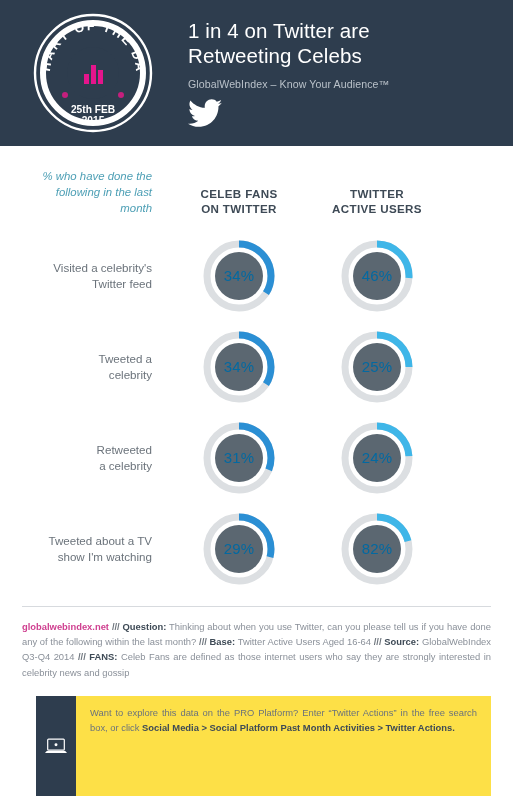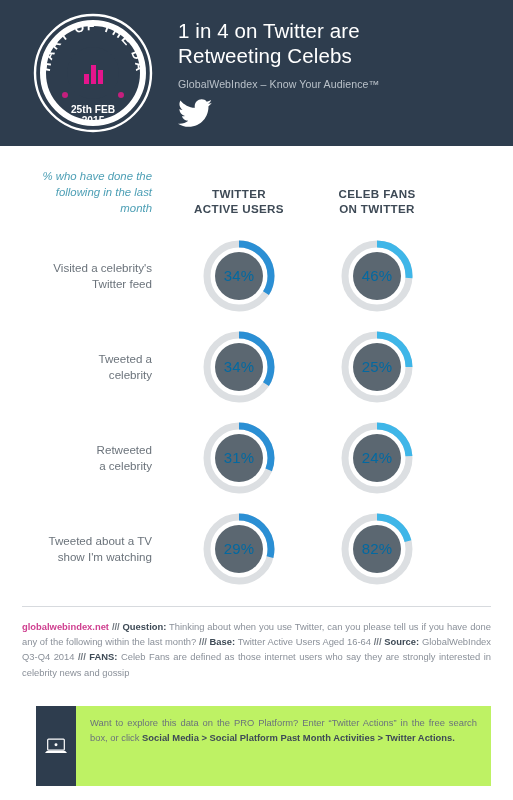--- a/index.html
+++ b/index.html
@@ -26,21 +26,21 @@
     position: absolute;
     left: 32px;
     top: 12px;
     width: 122px;
     height: 122px;
   }
   .badge svg { display: block; }
 
   .header-text {
     position: absolute;
-    left: 178px;
+    left: 188px;
     top: 18px;
     right: 10px;
   }
   .headline {
     color: #ffffff;
     font-size: 20.5px;
     line-height: 25px;
     font-weight: 400;
     letter-spacing: .1px;
     margin: 0;
@@ -161,22 +161,22 @@
     padding: 0 22px;
     box-sizing: border-box;
   }
   .logo { width: 78px; flex: 0 0 78px; }
   .logo svg { display: block; }
 
   .promo {
     flex: 1;
     display: flex;
     align-items: stretch;
-    background: #bef264;
-    height: 80px;
+    background: #fde047;
+    height: 100px;
     margin-left: 14px;
   }
   .promo-icon {
     width: 40px;
     flex: 0 0 40px;
     background: #2e3d4e;
     display: flex;
     align-items: center;
     justify-content: center;
   }
@@ -225,26 +225,26 @@
       <path fill="#ffffff" d="M24 2.4c-.9.4-1.8.7-2.8.8 1-.6 1.8-1.6 2.2-2.7-1 .6-2 1-3.1 1.2C19.4.6 18.1 0 16.7 0c-2.7 0-4.9 2.2-4.9 4.9 0 .4 0 .8.1 1.1C7.8 5.8 4.1 3.8 1.7.8c-.4.8-.7 1.6-.7 2.5 0 1.7.9 3.2 2.2 4.1-.8 0-1.6-.2-2.2-.6v.1c0 2.4 1.7 4.4 3.9 4.8-.4.1-.8.2-1.3.2-.3 0-.6 0-.9-.1.6 2 2.4 3.4 4.6 3.4-1.7 1.3-3.8 2.1-6.1 2.1-.4 0-.8 0-1.2-.1 2.2 1.4 4.8 2.2 7.5 2.2 9.1 0 14-7.5 14-14v-.6c1-.7 1.8-1.6 2.5-2.6z"></path>
     </svg>
   </div>
 </div>
 
 <div class="chart">
 
   <div class="col-heads">
     <div class="head-note">% who have done the following in the last month</div>
     <div class="head-col">
+      <span class="l1">CELEB FANS</span>
+      <span class="l2">ON TWITTER</span>
+    </div>
+    <div class="head-col">
       <span class="l1">TWITTER</span>
       <span class="l2">ACTIVE USERS</span>
-    </div>
-    <div class="head-col">
-      <span class="l1">CELEB FANS</span>
-      <span class="l2">ON TWITTER</span>
     </div>
   </div>
 
   <div class="rows" id="rows-container">
       <div class="row">
         <div class="row-label">Visited a celebrity's<br>Twitter feed</div>
         <div class="donut-cell">
           <div class="donut">
             <svg viewBox="0 0 78 78" width="78" height="78" aria-hidden="true">
               <circle cx="39" cy="39" r="32" fill="none" stroke="#dcdfe2" stroke-width="7"></circle>

